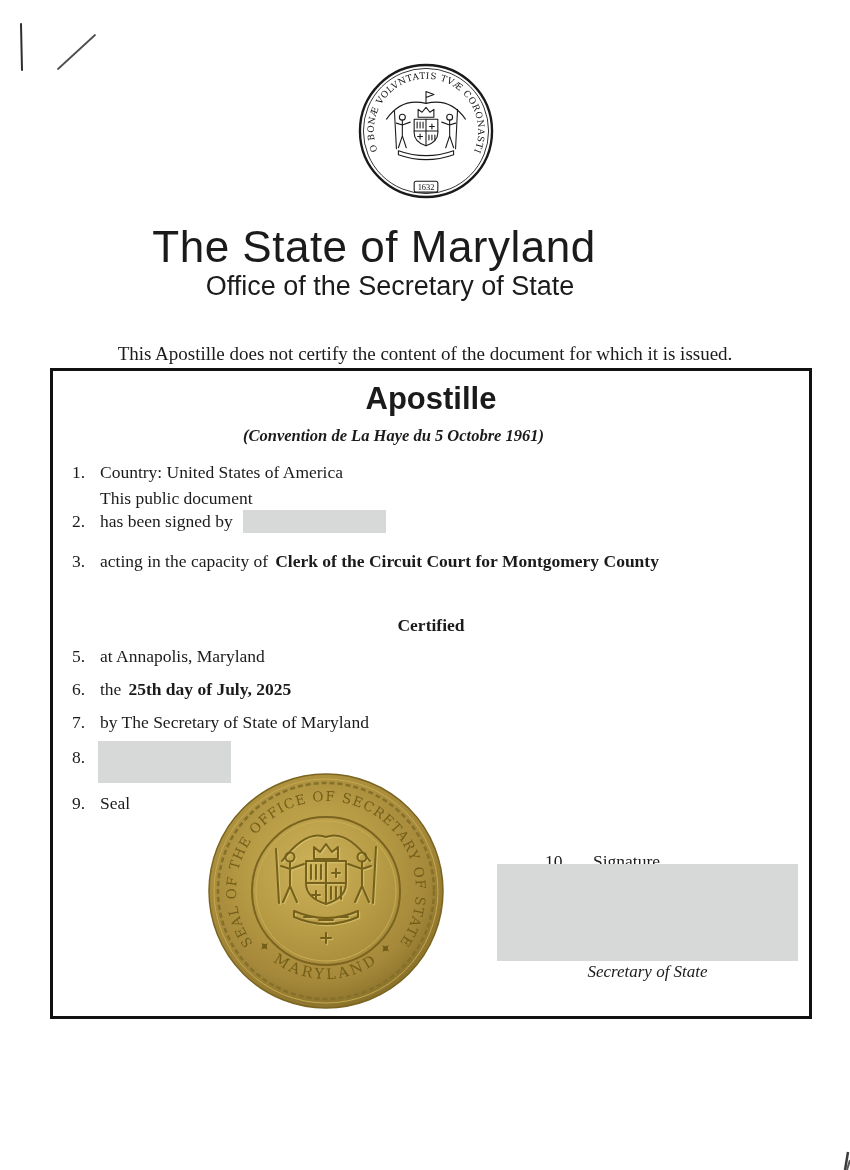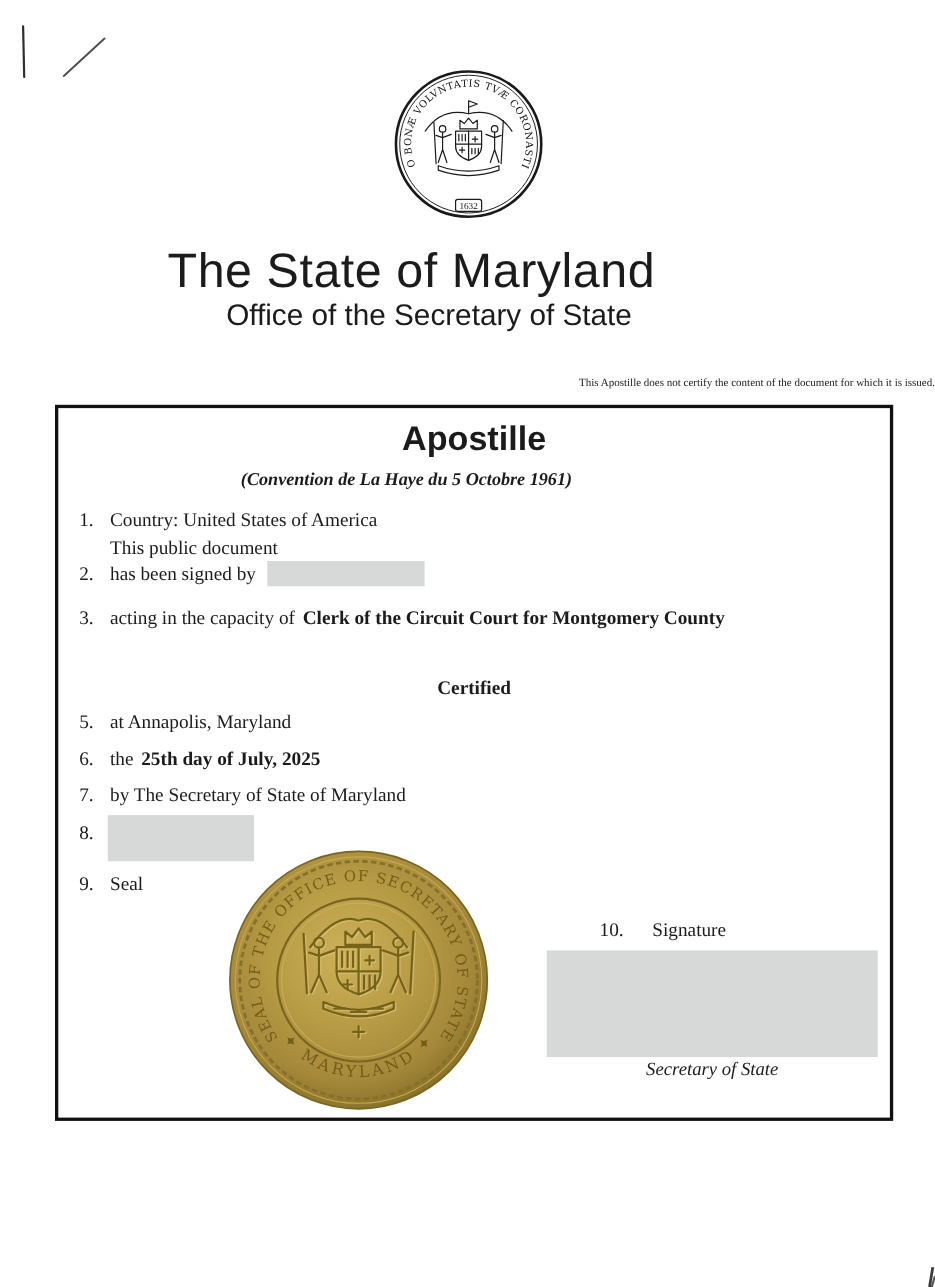--- a/index.html
+++ b/index.html
@@ -6,29 +6,29 @@
   .page{position:relative;width:850px;height:1170px;background:#ffffff;margin:0 auto;
         font-family:"Liberation Serif",serif;color:#1b1b1b;overflow:hidden;}
   .abs{position:absolute;}
   .center{text-align:center;}
   
   .doc-title{left:0;top:222px;width:748px;font-family:"Liberation Sans",sans-serif;
              font-size:44px;letter-spacing:.5px;}
   .doc-subtitle{left:0;top:271px;width:780px;font-family:"Liberation Sans",sans-serif;
                 font-size:27px;}
   .notice1{left:0;top:313px;width:850px;font-size:17.5px;}
-  .notice2{left:0;top:343px;width:850px;font-size:10px;text-align:right;}
+  .notice2{left:0;top:343px;width:850px;font-size:19px;}
   
   .apostille-box{left:50px;top:368px;width:756px;height:645px;border:3px solid #111;}
   .apostille-title{left:50px;top:381px;width:762px;font-family:Liberation Sans, sans-serif;
                    font-size:31px;font-weight:bold;}
-  .convention{left:50px;top:426px;width:639px;font-size:16.5px;font-weight:bold;font-style:italic;}
+  .convention{left:50px;top:426px;width:639px;font-size:16.5px;font-weight:bold;font-style:italic;padding-left:24px;}
   .row{position:absolute;left:72px;font-size:17.5px;line-height:22px;white-space:nowrap;}
   .num{display:inline-block;width:28px;}
-  .num-wide{display:inline-block;width:48px;}
+  .num-wide{display:inline-block;width:48px;margin-top:16px;}
   .b{font-weight:bold;margin-left:7px;}
   .certified{left:50px;top:615px;width:762px;font-size:17.5px;font-weight:bold;}
   .redact{background:var(--redact,#d7d9d9);}
   .redact-inline{display:inline-block;width:143px;height:23px;margin-left:10px;vertical-align:-6px;}
   .redact-8{left:98px;top:741px;width:133px;height:42px;}
   .redact-sig{left:497px;top:864px;width:301px;height:97px;}
   .sig-caption{left:497px;top:962px;width:301px;font-size:17px;font-style:italic;text-align:center;}
   .state-seal{left:357px;top:62px;}
   .gold-seal{left:206px;top:771px;}
   .pen-marks{left:0;top:0;}

